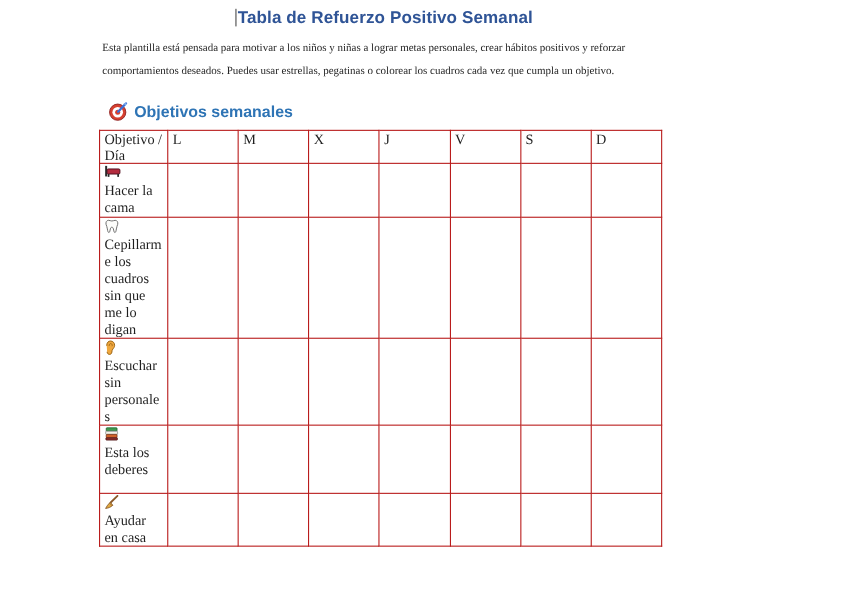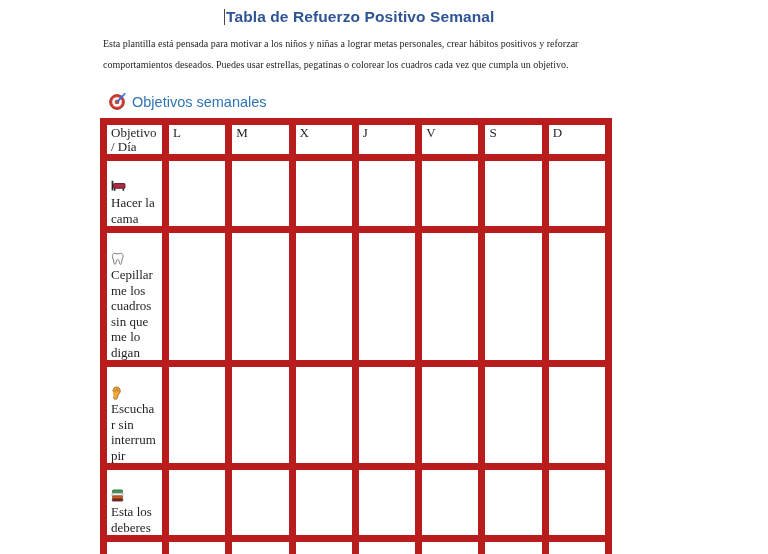--- a/index.html
+++ b/index.html
@@ -1,19 +1,19 @@
 <!DOCTYPE html>
 <html><head>
 <meta charset="utf-8">
 <style>
   * { margin:0; padding:0; box-sizing:border-box; }
   html,body { width:768px; height:554px; background:#ffffff; }
   body { font-family:"Liberation Serif", serif; position:relative; overflow:hidden; }
 
-  .page { position:absolute; inset:0; background:#fff;margin-left:10px; }
+  .page { position:absolute; inset:0; background:#fff; }
 
   .doc-title{
     position:absolute; top:8px; left:91px; width:516px;
     text-align:center;
     font-family:"Liberation Sans", sans-serif;
     font-size:15.5px; font-weight:bold; color:#2F5496;
     letter-spacing:.1px;
   }
   .text-cursor{
     display:inline-block; width:1.5px; height:16px;
@@ -22,41 +22,41 @@
 
   .intro{
     position:absolute; top:33px; left:93px; width:516px;
     font-size:10px; line-height:21px; color:#262626;
   }
 
   .section-heading{
     position:absolute; top:93px; left:99px;
     display:flex; align-items:center; gap:6px;
     font-family:"Liberation Sans", sans-serif;
-    font-size:14.5px; font-weight:normal; color:#2E74B5;
+    font-size:14.5px; font-weight:bold; color:#2E74B5;
   }
   .section-heading svg{ display:block; }
 
   table.goals{
     position:absolute; top:118px; left:90px;
     width:512px; border-collapse:collapse; table-layout:fixed;
   }
   table.goals th, table.goals td{
-    border:7px solid #b91c1c;
+    border:1px solid #b91c1c;
     vertical-align:top;
     font-weight:normal; text-align:left;
     font-family:"Liberation Serif", serif;
     color:#1f1f1f;
     overflow:hidden;
   }
   table.goals th{
     font-size:13px; line-height:14px; padding:1px 3px 0 4px;
   }
   td.obj-cell{
-    font-size:13px; line-height:15.5px; padding:19px 5px 0 4px;
+    font-size:13px; line-height:15.5px; padding:1px 5px 0 4px;
     overflow-wrap:break-word; word-break:break-word;
   }
   td.day-cell{ background:#ffffff; }
   .icon-line{ display:block; height:15px; line-height:14px; }
   .icon-inline{ display:inline-block; vertical-align:-2px; margin-right:2px; }
   .icon-line svg, .icon-inline svg{ vertical-align:top; }
 </style>
 </head>
 <body>
 
@@ -141,21 +141,21 @@
       <td class="day-cell"></td>
     </tr>
 
     <tr style="height:74px">
       <td class="obj-cell">
         <span class="icon-line">
           <svg width="11" height="14" viewBox="0 0 11 14">
             <path d="M2.0,5.0 C2.0,2.3 3.7,1.0 5.4,1.0 C7.6,1.0 9.2,2.6 9.2,4.9 C9.2,6.5 8.4,7.3 7.6,8.3 C6.9,9.2 6.8,10.0 6.7,11.0 C6.6,12.4 5.7,13.2 4.6,13.2 C3.3,13.2 2.5,12.3 2.4,11.2" fill="#efa73e" stroke="#9c6414" stroke-width="0.9" stroke-linecap="round"></path>
             <path d="M4.2,5.2 C4.2,3.9 5.0,3.2 5.9,3.4 C6.8,3.6 7.2,4.4 7.0,5.4" fill="none" stroke="#9c6414" stroke-width="0.8" stroke-linecap="round"></path>
           </svg>
-        </span><span>Escuchar sin interrumpir</span>
+        </span><span>Escuchar sin personales</span>
       </td>
       <td class="day-cell"></td>
       <td class="day-cell"></td>
       <td class="day-cell"></td>
       <td class="day-cell"></td>
       <td class="day-cell"></td>
       <td class="day-cell"></td>
       <td class="day-cell"></td>
     </tr>
 

